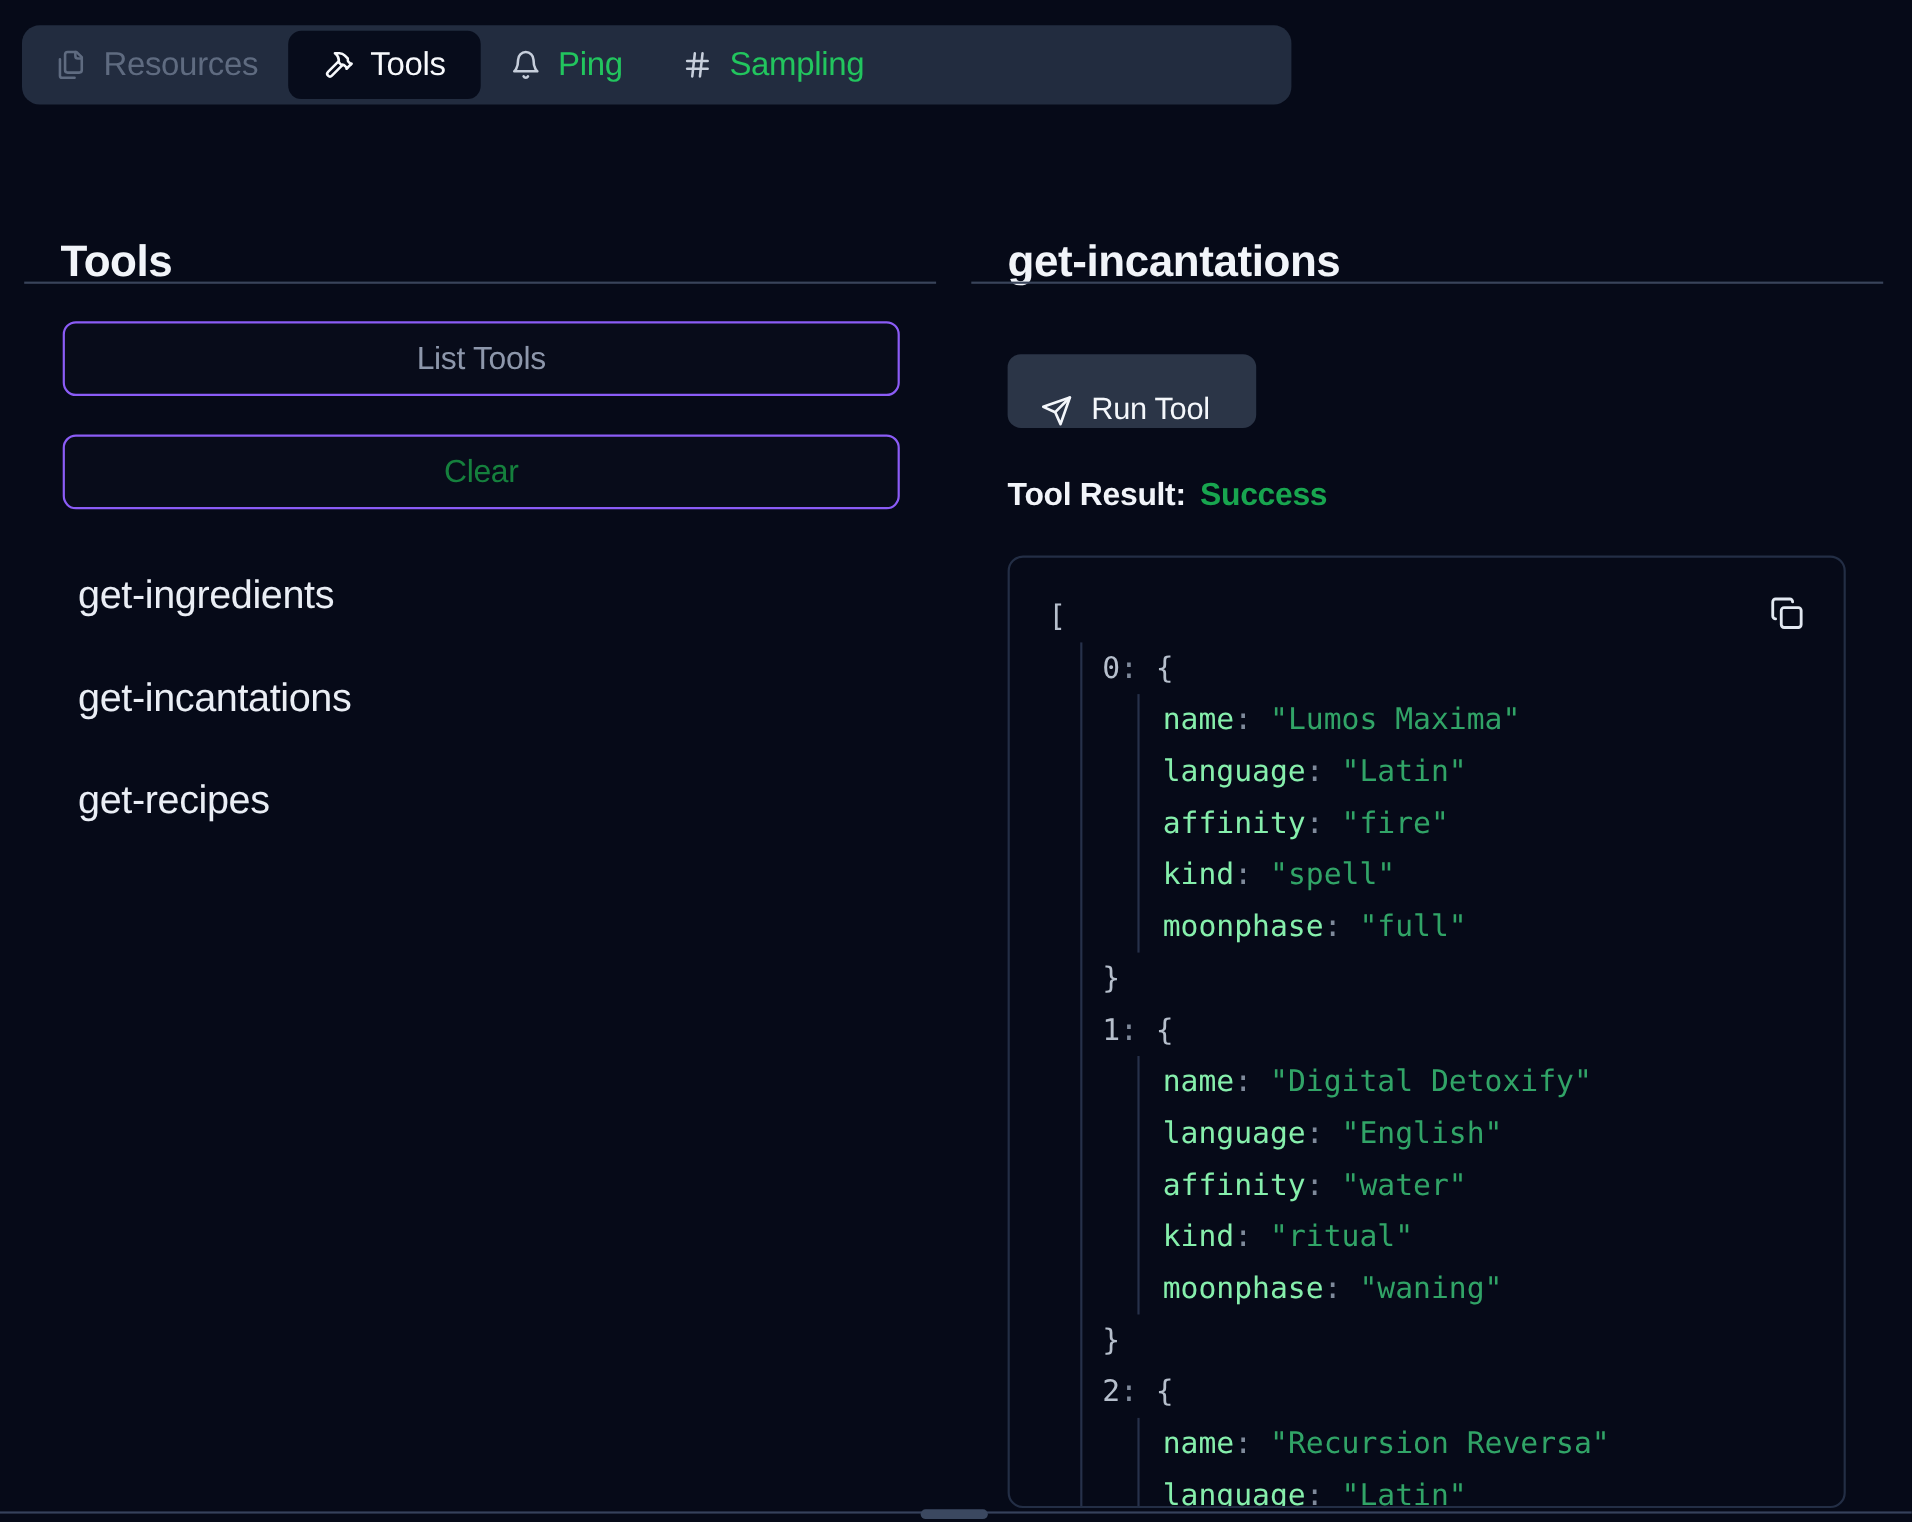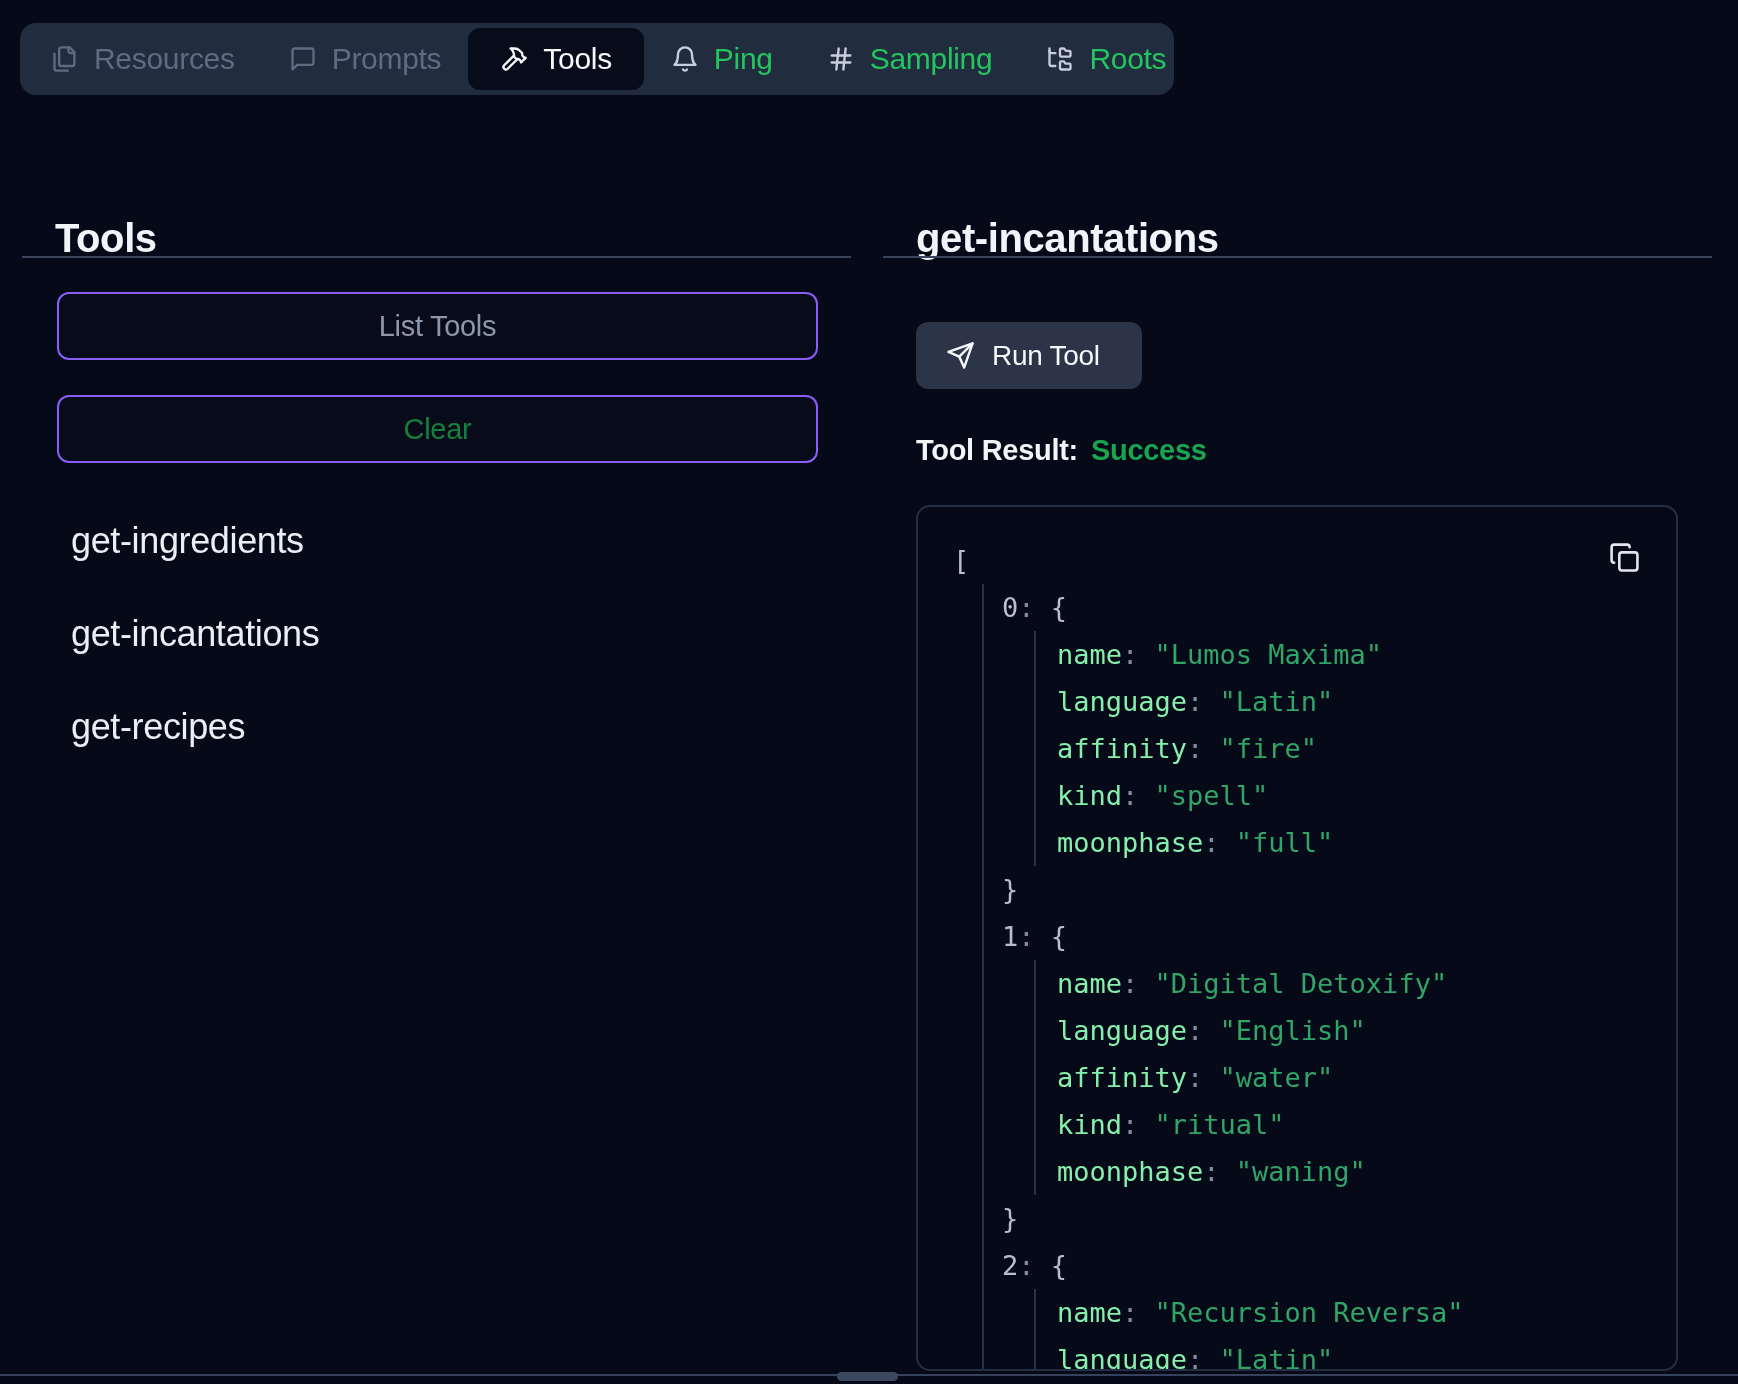--- a/index.html
+++ b/index.html
@@ -48,21 +48,21 @@
   .tool-list{position:absolute;left:57px;top:494px;width:761px;}
   .tool-row{
     height:93px;display:flex;align-items:center;padding-left:14px;
     color:#eaeef5;font-size:36px;font-weight:400;letter-spacing:-0.01em;
     border-radius:10px;cursor:pointer;
   }
   
   .run-btn{
     position:absolute;left:916px;top:322px;width:226px;height:67px;box-sizing:border-box;
     background:#2b3547;border:none;border-radius:12px;cursor:pointer;
-    display:flex;align-items:center;padding-left:30px;gap:17px;
+    display:flex;align-items:flex-end;padding-left:30px;gap:17px;
     color:#f4f7fb;font-size:28px;font-weight:500;letter-spacing:-0.01em;
     font-family:"Liberation Sans", sans-serif;
   }
   .run-btn svg{width:29px;height:29px;stroke:#f4f7fb;}
   .result-line{
     position:absolute;left:916px;top:434px;
     font-size:29px;font-weight:700;letter-spacing:-0.01em;color:#f1f4f9;
     display:flex;gap:13px;
   }
   .result-status{color:#18a54f;}
@@ -97,26 +97,20 @@
 
 <div class="nav">
   <div class="tab muted">
     <svg viewBox="0 0 24 24" fill="none" stroke-width="2" stroke-linecap="round" stroke-linejoin="round">
         <path d="M20 7h-3a2 2 0 0 1-2-2V2"></path>
         <path d="M9 18a2 2 0 0 1-2-2V4a2 2 0 0 1 2-2h7l4 4v10a2 2 0 0 1-2 2Z"></path>
         <path d="M3 7.6v12.8A1.6 1.6 0 0 0 4.6 22h9.8"></path>
       </svg>
     <span>Resources</span>
   </div>
-  <div class="tab muted">
-    <svg viewBox="0 0 24 24" fill="none" stroke-width="2" stroke-linecap="round" stroke-linejoin="round">
-        <path d="M21 15a2 2 0 0 1-2 2H7l-4 4V5a2 2 0 0 1 2-2h14a2 2 0 0 1 2 2z"></path>
-      </svg>
-    <span>Prompts</span>
-  </div>
   <div class="tab active">
     <svg viewBox="0 0 24 24" fill="none" stroke-width="2" stroke-linecap="round" stroke-linejoin="round">
         <path d="m15 12-8.373 8.373a1 1 0 1 1-3-3L12 9"></path>
         <path d="m18 15 4-4"></path>
         <path d="m21.5 11.5-1.914-1.914A2 2 0 0 1 19 8.172V7l-2.26-2.26a6 6 0 0 0-4.202-1.756L9 2.96l.92.82A6.18 6.18 0 0 1 12 8.4V10l2 2h1.172a2 2 0 0 1 1.414.586L18.5 14.5"></path>
       </svg>
     <span>Tools</span>
   </div>
   <div class="tab">
     <svg viewBox="0 0 24 24" fill="none" stroke-width="2" stroke-linecap="round" stroke-linejoin="round">
@@ -126,29 +120,20 @@
     <span>Ping</span>
   </div>
   <div class="tab">
     <svg viewBox="0 0 24 24" fill="none" stroke-width="2" stroke-linecap="round" stroke-linejoin="round">
         <line x1="4" x2="20" y1="9" y2="9"></line>
         <line x1="4" x2="20" y1="15" y2="15"></line>
         <line x1="10" x2="8" y1="3" y2="21"></line>
         <line x1="16" x2="14" y1="3" y2="21"></line>
       </svg>
     <span>Sampling</span>
-  </div>
-  <div class="tab">
-    <svg viewBox="0 0 24 24" fill="none" stroke-width="2" stroke-linecap="round" stroke-linejoin="round">
-        <path d="M20 10a1 1 0 0 0 1-1V6a1 1 0 0 0-1-1h-2.5a1 1 0 0 1-.8-.4l-.9-1.2A1 1 0 0 0 15 3h-2a1 1 0 0 0-1 1v5a1 1 0 0 0 1 1Z"></path>
-        <path d="M20 21a1 1 0 0 0 1-1v-3a1 1 0 0 0-1-1h-2.9a1 1 0 0 1-.88-.55l-.42-.85a1 1 0 0 0-.92-.6H13a1 1 0 0 0-1 1v5a1 1 0 0 0 1 1Z"></path>
-        <path d="M3 5a2 2 0 0 0 2 2h3"></path>
-        <path d="M3 3v13a2 2 0 0 0 2 2h3"></path>
-      </svg>
-    <span>Roots</span>
   </div>
 </div>
 
 <h2 class="panel-title lp-title">Tools</h2>
 <div class="divider lp-div"></div>
 
 <button class="big-btn btn-list">List Tools</button>
 <button class="big-btn btn-clear">Clear</button>
 
 <div class="tool-list">

